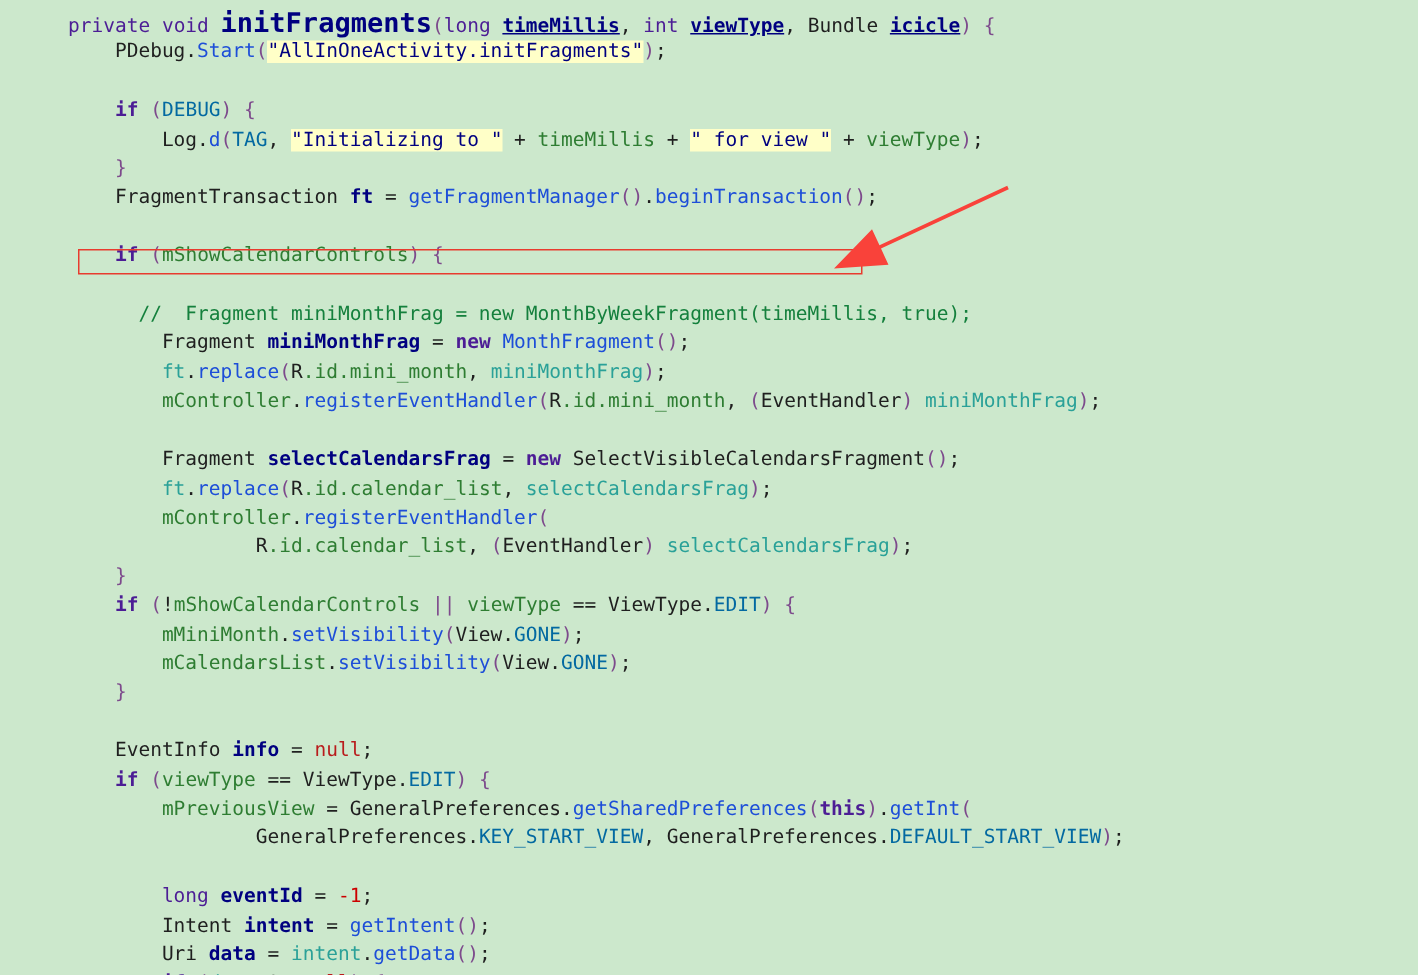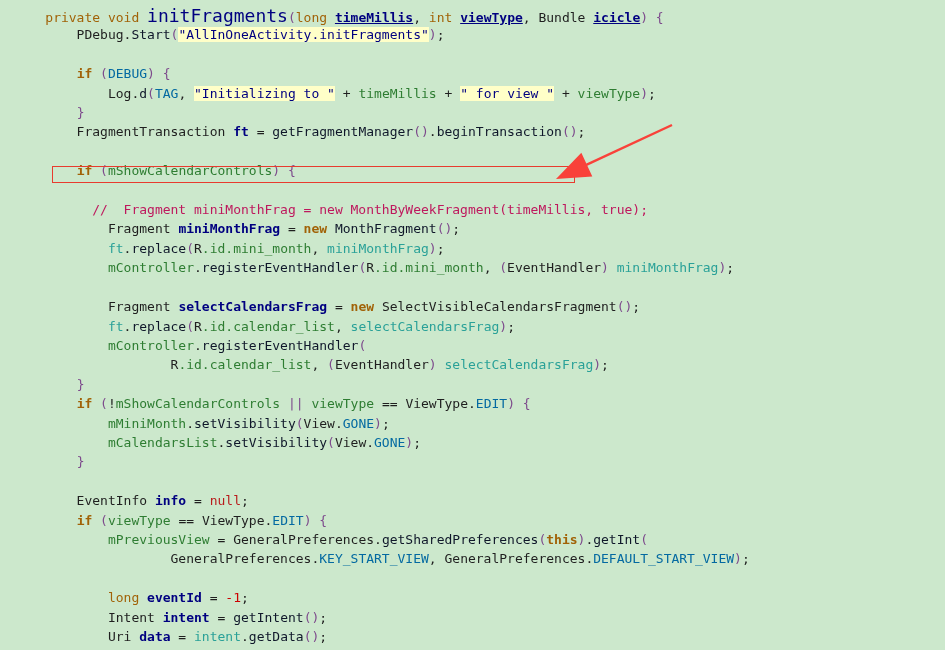--- a/index.html
+++ b/index.html
@@ -31,33 +31,33 @@
   }
   .ln {
     display: block;
     height: 19.42px;
     padding-left: 14px;
     white-space: pre;
   }
 
   
   .t-plain    { color: #1f1f1f; }
-  .t-kw       { color: #a16207; font-weight: bold; }          
-  .t-mod      { color: #a16207; }                              
-  .t-method   { color: #000080; font-weight: normal; font-size: 18px; text-align: right; }
+  .t-kw       { color: #4c1d95; font-weight: bold; }          
+  .t-mod      { color: #4c1d95; }                              
+  .t-method   { color: #000080; font-weight: bold; font-size: 18px; text-align: right; }
   .t-punct    { color: #7d4a8c; }                              
   .t-param    { color: #000080; font-weight: bold; text-decoration: underline; }
   .t-local    { color: #000080; font-weight: bold; }           
   .t-localref { color: #2aa198; }                              
   .t-field    { color: #2e7d32; }                              
   .t-const    { color: #0369a1; }                              
-  .t-call     { color: #0f172a; margin-top: 28px; }                              
+  .t-call     { color: #1d4ed8; margin-top: 28px; }                              
   .t-num      { color: #cc0000; }
   .t-null     { color: #b91c1c; }
-  .t-comment  { color: #be185d; }
+  .t-comment  { color: #15803d; }
   .t-str      { color: #000080; background: #ffffc8; }
 
   
   #highlight-box {
     position: absolute;
     box-sizing: border-box;
     border: 1.5px solid #e83b2e;
     background: transparent;
     pointer-events: none;
   }

